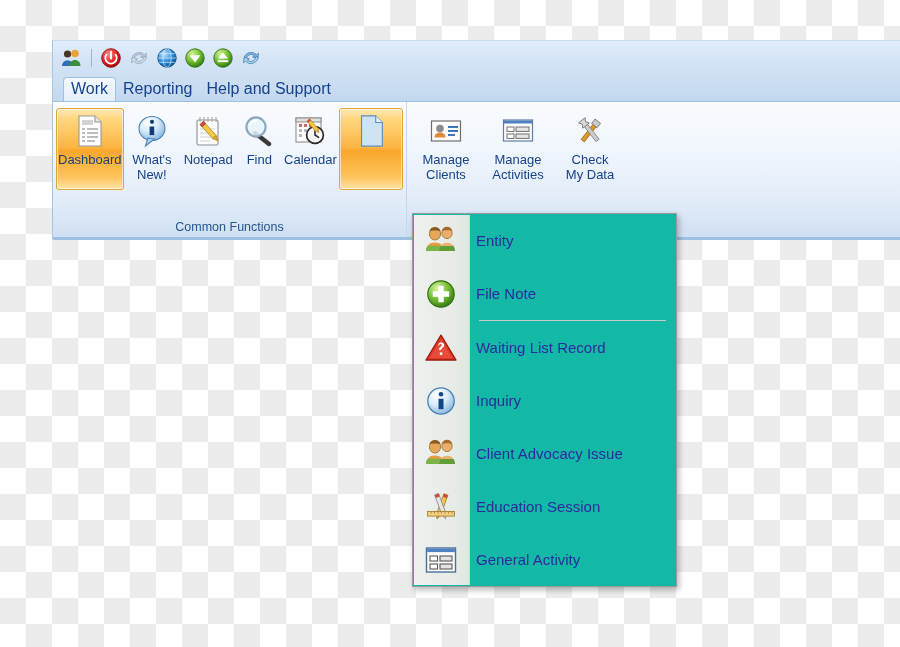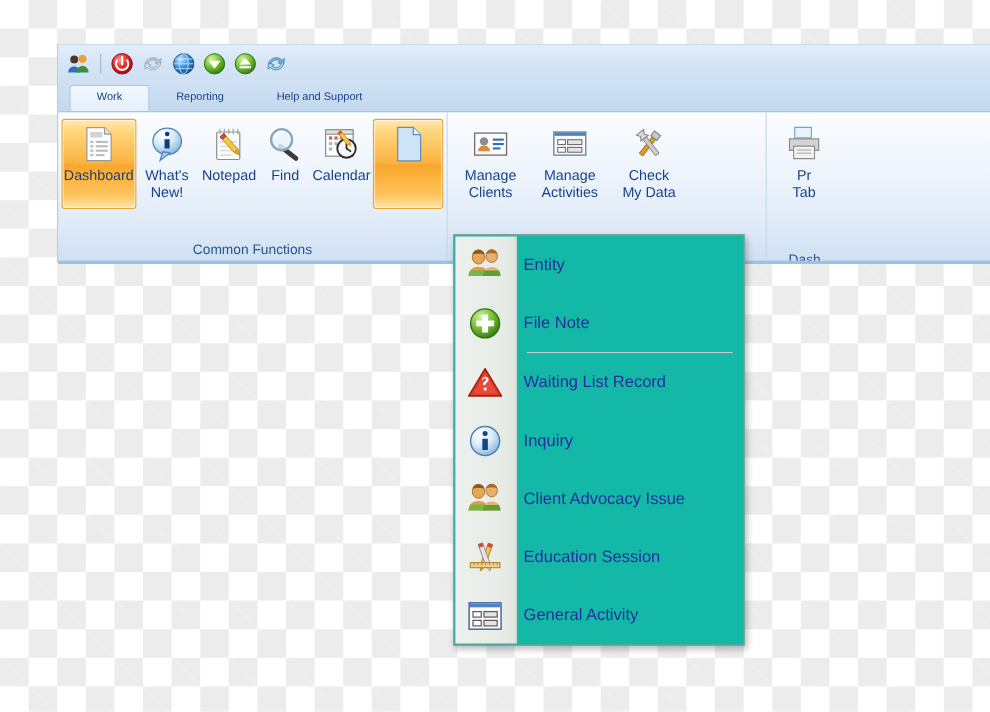--- a/index.html
+++ b/index.html
@@ -73,22 +73,22 @@
     height: 26px;
     background: linear-gradient(to bottom, #cfe0f3 0%, #c3d8ee 100%);
     display: flex;
     align-items: flex-end;
     padding-left: 10px;
     box-sizing: border-box;
   }
   .tab {
     height: 24px;
     line-height: 24px;
-    padding: 0 24px;
-    font-size: 10px;
+    padding: 0 7px;
+    font-size: 16px;
     color: #15428b;
     cursor: default;
     white-space: nowrap;
     border-radius: 4px 4px 0 0;
     position: relative;
   }
   .tab.active {
     background: linear-gradient(to bottom, #f3f9fe 0%, #eaf3fc 60%, #e4effb 100%);
     border: 1px solid #9ec2e4;
     border-bottom: none;
@@ -500,38 +500,20 @@
           </span>
           <span class="rbtn-label">Check
 My Data</span>
         </div>
 
 
       </div>
       <div class="group-label">rk</div>
     </div>
 
-    <div class="ribbon-group" style="width:70px;">
-      <div class="group-items">
-        <div class="rbtn" style="width:62px;">
-          <span class="rbtn-icon">
-            <svg width="38" height="38" viewBox="0 0 38 38">
-              <path d="M10 3h16v10H10z" fill="#e8f3fc" stroke="#7ba3c8" stroke-width="1.1"></path>
-              <path d="M5 14h28v11H5z" fill="#d4d4d4" stroke="#8d8d8d" stroke-width="1.1"></path>
-              <path d="M9 21h20v12H9z" fill="#f2f2f2" stroke="#8d8d8d" stroke-width="1.1"></path>
-              <rect x="12" y="24" width="14" height="1.6" fill="#c2c2c2"></rect>
-              <rect x="12" y="27" width="14" height="1.6" fill="#c2c2c2"></rect>
-            </svg>
-          </span>
-          <span class="rbtn-label">Pr
-Tab</span>
-        </div>
-      </div>
-      <div class="group-label">Dash</div>
-    </div>
 
   </div>
 </div>
 
 <div id="dropdown-menu">
   <div class="gutter"></div>
 
   <div class="menu-item">
     <span class="menu-icon">
       <svg width="34" height="32" viewBox="0 0 34 32">

